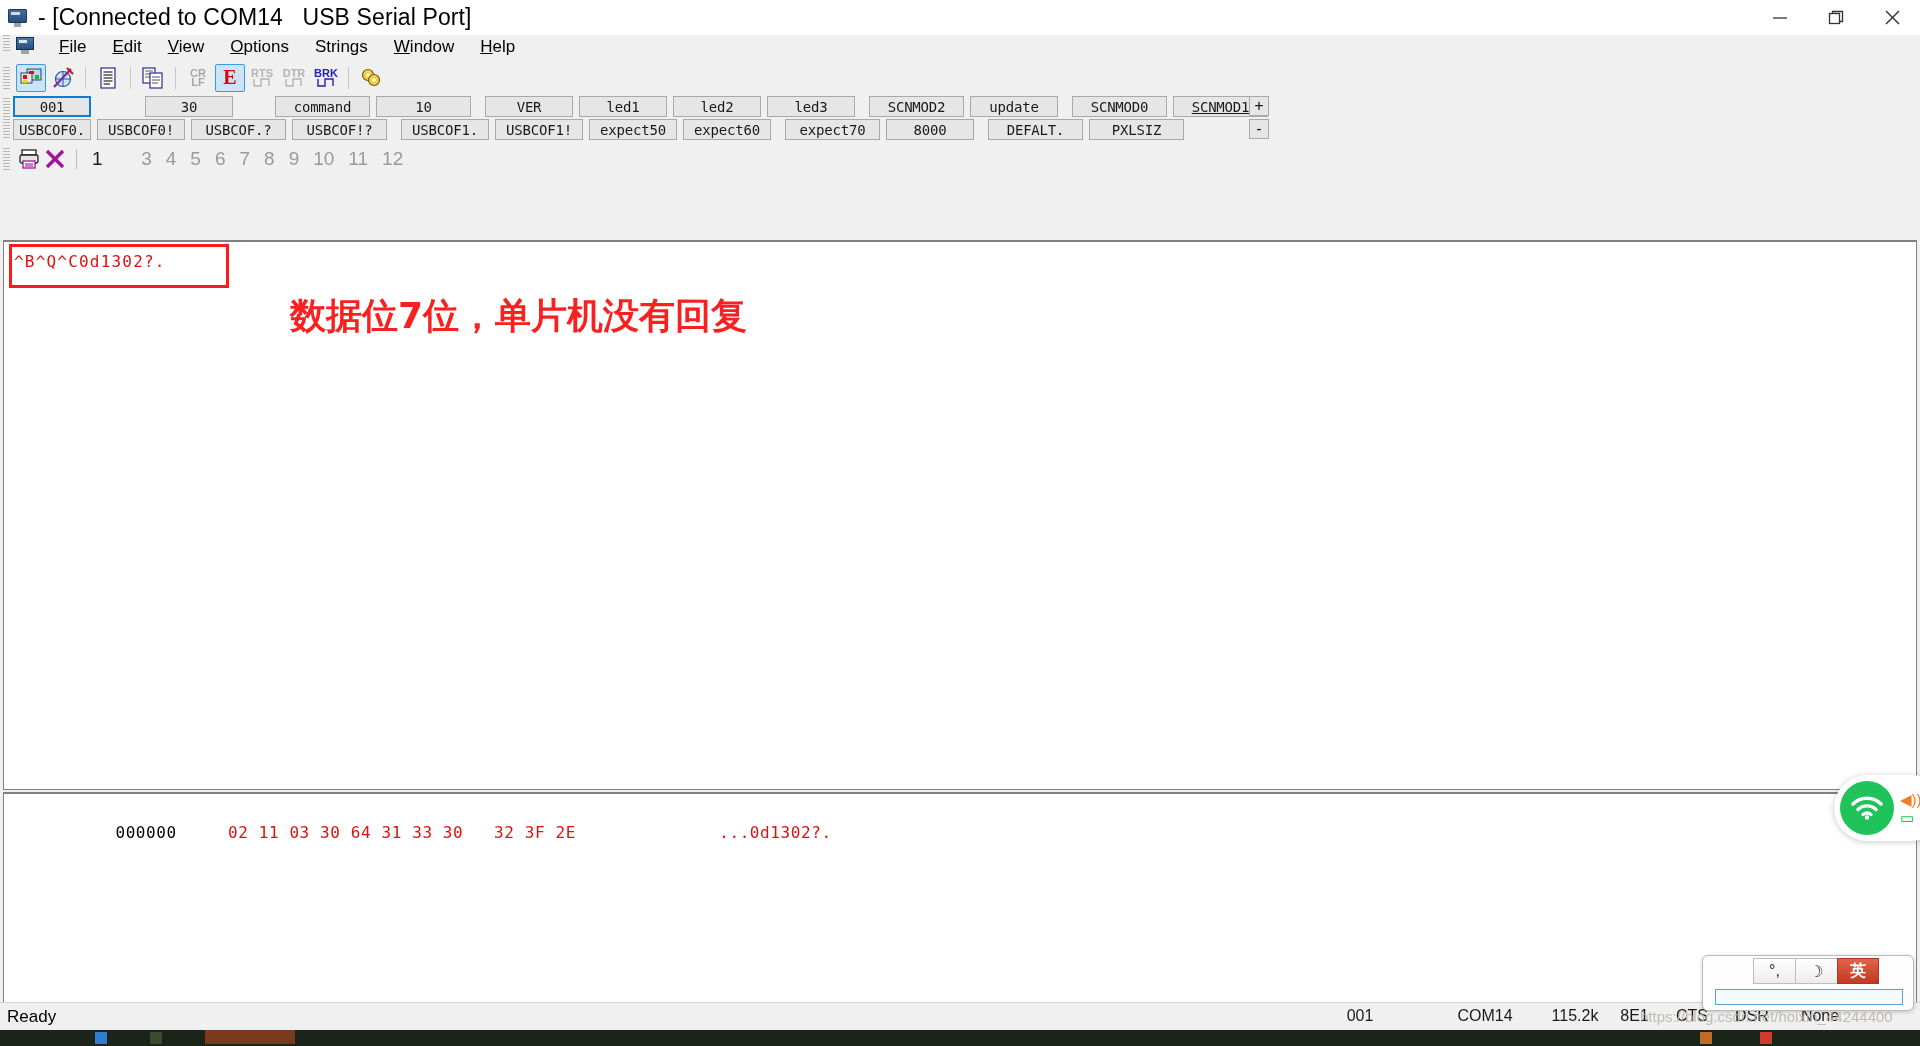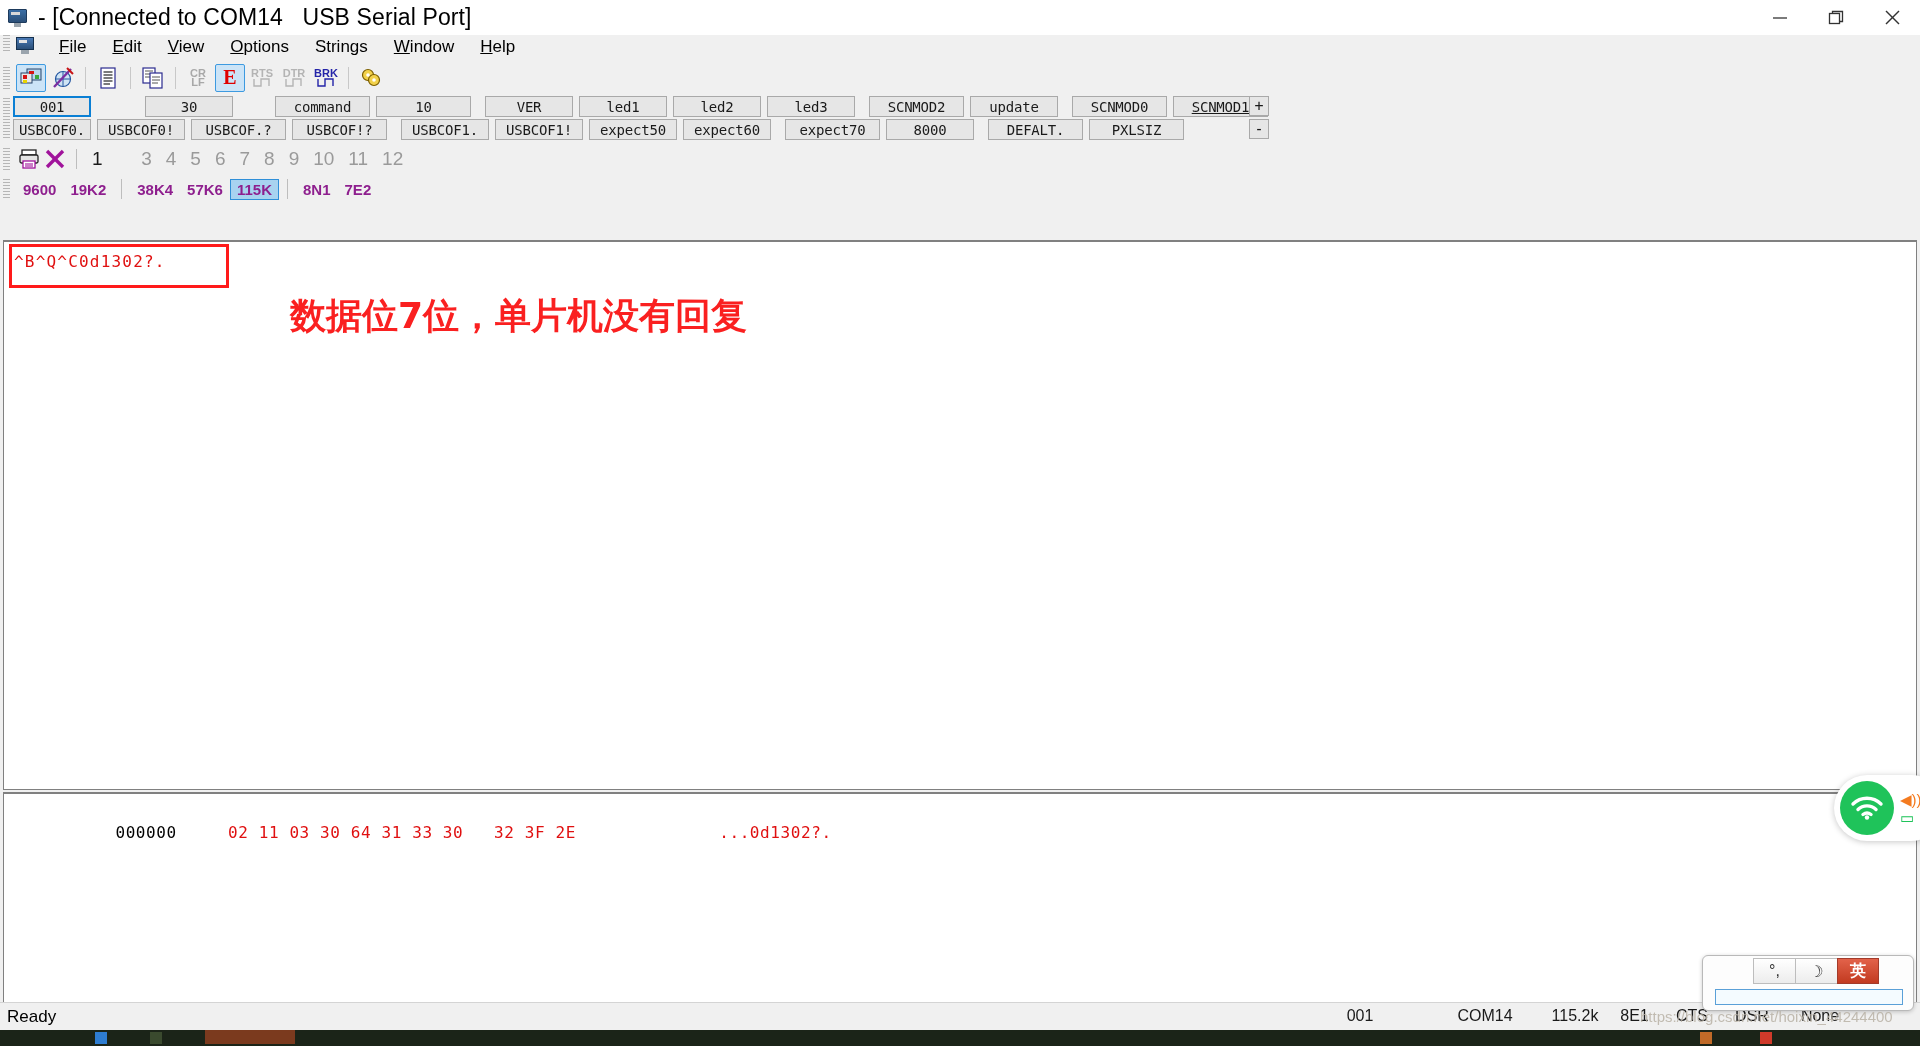--- a/index.html
+++ b/index.html
@@ -478,34 +478,20 @@
         <span class="lnum">6</span>
         <span class="lnum">7</span>
         <span class="lnum">8</span>
         <span class="lnum">9</span>
         <span class="lnum">10</span>
         <span class="lnum">11</span>
         <span class="lnum">12</span>
       </div>
   </div>
 
-  <div class="baudrow">
-    <div class="grip"></div>
-    <div style="display:flex;align-items:center;" id="baud-list">
-        <span class="baud">9600</span>
-        <span class="baud">19K2</span>
-        <span class="vsep"></span>
-        <span class="baud">38K4</span>
-        <span class="baud">57K6</span>
-        <span class="baud sel">115K</span>
-        <span class="vsep"></span>
-        <span class="baud">8N1</span>
-        <span class="baud">7E2</span>
-      </div>
-  </div>
 
   <div class="termpane">
     <div class="annot-box"></div>
     <div class="termline">^B^Q^C0d1302?.</div>
     <div class="annot-text">数据位7位，单片机没有回复</div>
   </div>
 
   <div class="hexpane">
     <div class="hexline">
       <span class="hex-off">000000</span><span style="color:transparent;">     </span><span class="hex-bytes">02 11 03 30 64 31 33 30   32 3F 2E</span><span style="color:transparent;">              </span><span class="hex-ascii">...0d1302?.</span>

